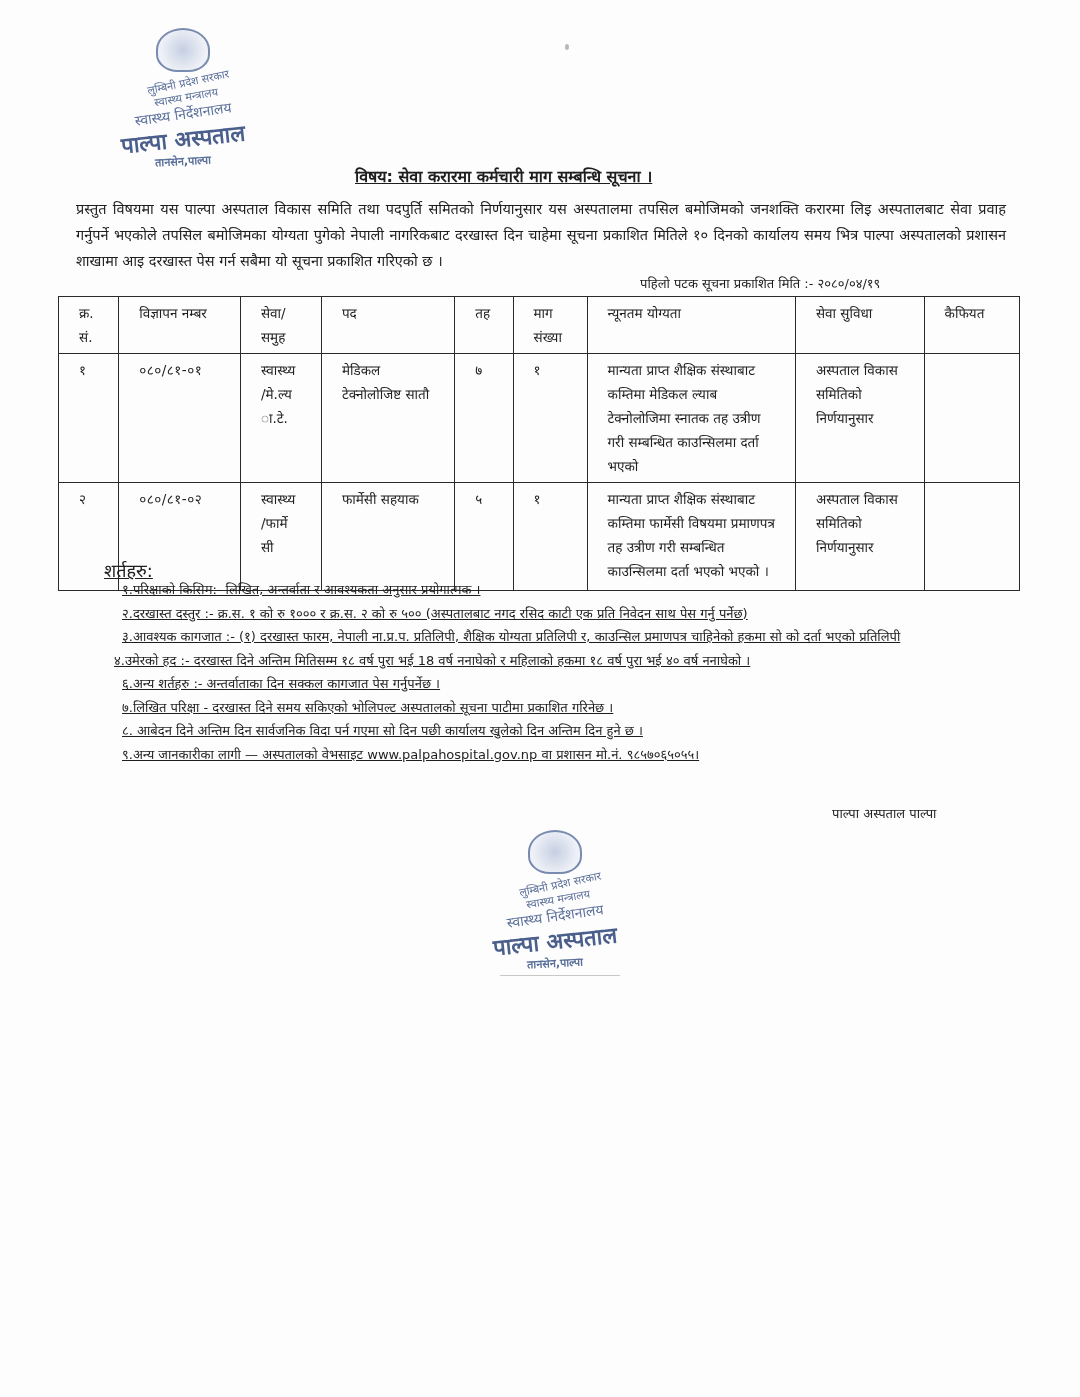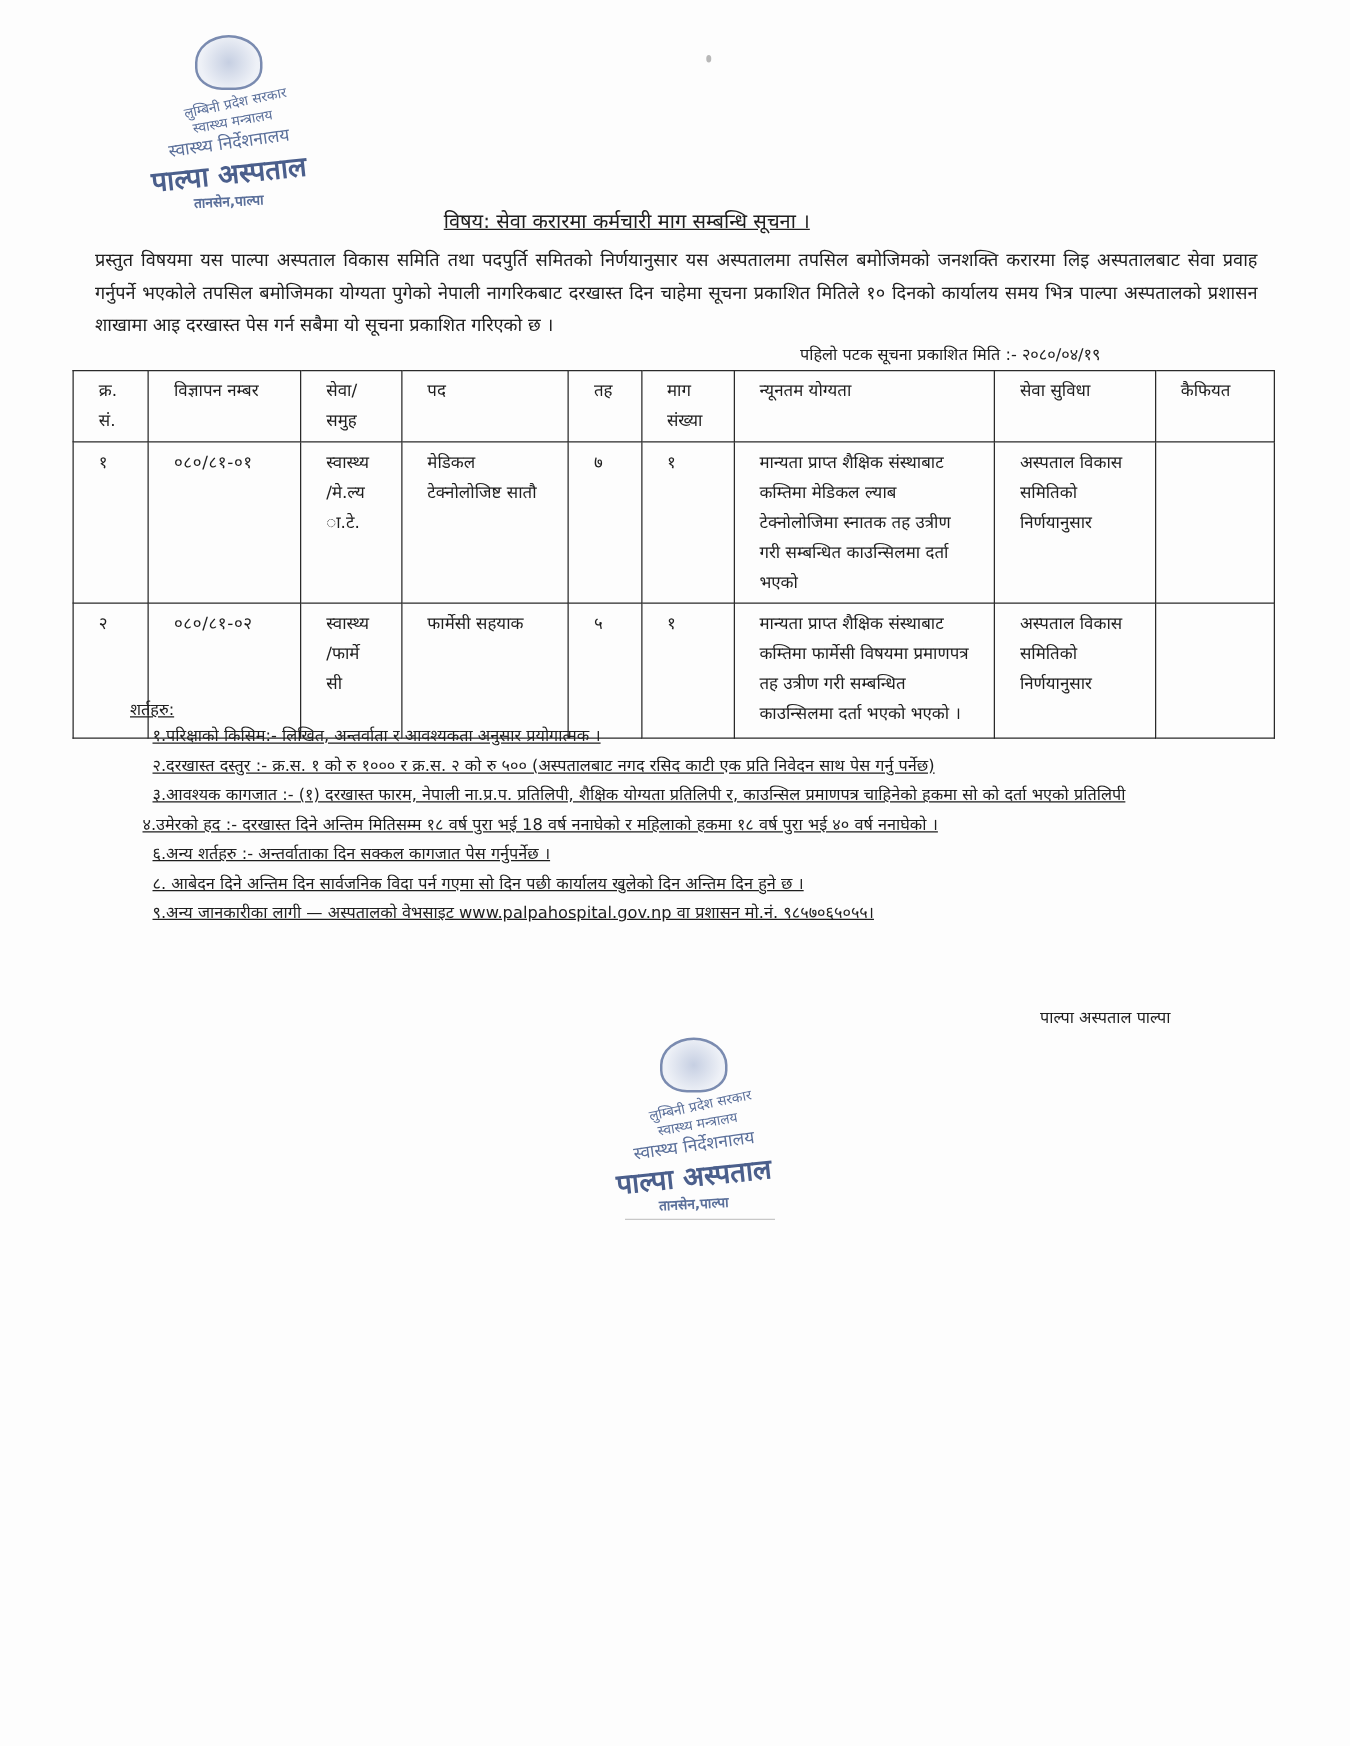--- a/index.html
+++ b/index.html
@@ -26,21 +26,21 @@
     .stamp .l2 { font-size: 11px; transform: rotate(-10deg); margin-left: 6px; }
     .stamp .l3 { font-size: 14px; transform: rotate(-8deg); }
     .stamp .l4 { font-size: 22px; font-weight: bold; transform: rotate(-6deg); color: #4b5f8c; }
     .stamp .l5 { font-size: 11px; font-weight: bold; transform: rotate(-3deg); }
     #stamp-top { left: 98px; top: 28px; width: 170px; }
     #stamp-bottom { left: 470px; top: 830px; width: 170px; }
     .stamp-underline { position:absolute; left: 500px; top: 975px; width: 120px; height: 1px; background:#c8c8c8; }
 
     .subject {
       position: absolute; left: 355px; top: 165px;
-      font-size: 16px; text-decoration: underline; font-weight: 400;
+      font-size: 16px; text-decoration: underline; font-weight: 700;
     }
     .intro {
       position: absolute; left: 76px; top: 196px; width: 930px;
       font-size: 14.5px; line-height: 26px; text-align: justify;
     }
     .pubdate {
       position: absolute; left: 640px; top: 274px;
       font-size: 13px;
     }
     table.posts {
@@ -58,21 +58,21 @@
     .c-svc { width: 46px; }
     .c-post { width: 128px; }
     .c-lvl { width: 20px; }
     .c-qty { width: 38px; }
     .c-qual { width: 280px; }
     .c-fac { width: 120px; }
     .c-rem { width: 70px; }
     .mono { font-family: "DejaVu Sans", sans-serif; letter-spacing: 0.5px; }
 
     .terms-title {
-      position: absolute; left: 104px; top: 558px; font-size: 13px; text-decoration: underline;
+      position: absolute; left: 104px; top: 558px; font-size: 18px; text-decoration: underline;
     }
     .terms {
       position: absolute; left: 122px; top: 578px; width: 900px;
       font-size: 13px; line-height: 23.5px;
     }
     .terms div { margin: 0; text-decoration: underline; }
     .terms .indent0 { margin-left: -8px; }
     .signature {
       position: absolute; left: 832px; top: 804px; font-size: 13px;
     }
@@ -138,20 +138,21 @@
   </tbody>
 </table>
 
 <div class="terms-title">शर्तहरु:</div>
 <div class="terms">
   <div>१.परिक्षाको किसिम:- लिखित, अन्तर्वाता  र आवश्यकता अनुसार प्रयोगात्मक ।</div>
   <div>२.दरखास्त दस्तुर :-  क्र.स. १ को रु १००० र क्र.स. २ को रु ५००  (अस्पतालबाट नगद रसिद काटी एक प्रति निवेदन साथ पेस गर्नु पर्नेछ)</div>
   <div>३.आवश्यक कागजात :-  (१) दरखास्त फारम, नेपाली ना.प्र.प. प्रतिलिपी, शैक्षिक योग्यता प्रतिलिपी र,  काउन्सिल  प्रमाणपत्र चाहिनेको हकमा सो को दर्ता भएको प्रतिलिपी</div>
   <div class="indent0">४.उमेरको हद :- दरखास्त दिने अन्तिम मितिसम्म १८ वर्ष पुरा भई 18 वर्ष ननाघेको र  महिलाको हकमा १८ वर्ष पुरा भई ४० वर्ष ननाघेको ।</div>
   <div>६.अन्य शर्तहरु :- अन्तर्वाताका दिन सक्कल कागजात पेस गर्नुपर्नेछ ।</div>
+  <div>७.लिखित परिक्षा - दरखास्त दिने समय सकिएको भोलिपल्ट अस्पतालको सूचना पाटीमा प्रकाशित गरिनेछ ।</div>
   <div>८. आबेदन दिने अन्तिम दिन सार्वजनिक विदा पर्न गएमा सो दिन पछी कार्यालय खुलेको दिन अन्तिम दिन हुने छ ।</div>
   <div>९.अन्य जानकारीका लागी — अस्पतालको वेभसाइट www.palpahospital.gov.np वा प्रशासन मो.नं. ९८५७०६५०५५।</div>
 </div>
 
 <div class="signature">पाल्पा अस्पताल पाल्पा</div>
 
 <div class="stamp" id="stamp-bottom">
   <div class="emblem"></div>
   <div class="l1">लुम्बिनी प्रदेश सरकार</div>
   <div class="l2">स्वास्थ्य मन्त्रालय</div>

